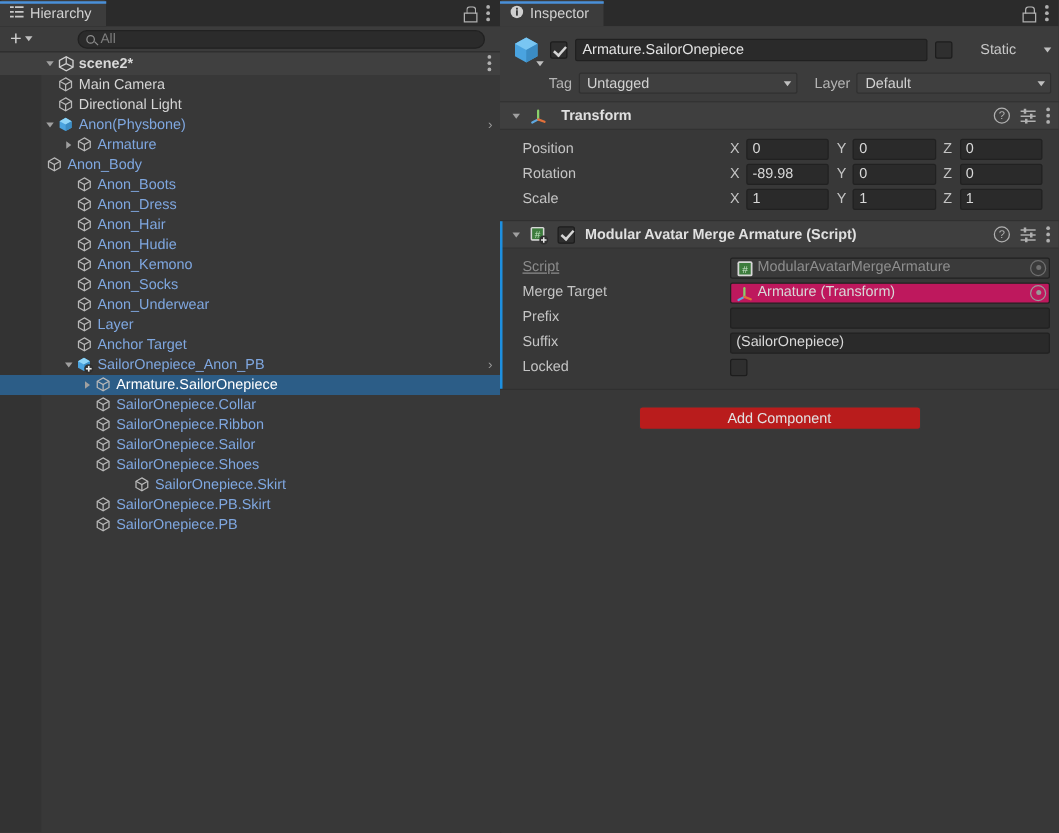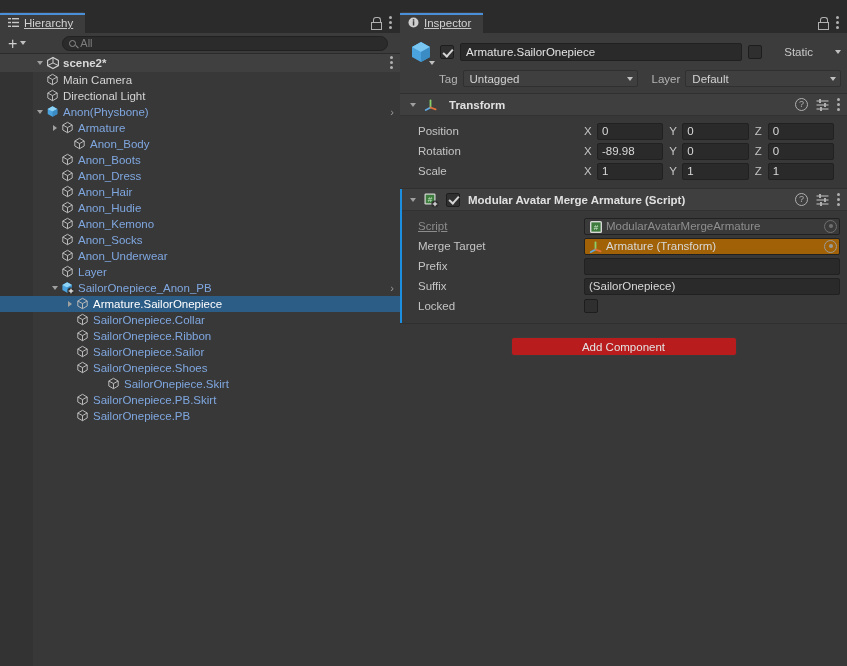--- a/index.html
+++ b/index.html
@@ -13,22 +13,22 @@
     -webkit-font-smoothing: antialiased;
   }
   #app { position: relative; width: 847px; height: 666px; display: flex; }
 
   
   .panel { position: relative; height: 666px; background: #383838; }
   .panel-hierarchy { width: 400px; }
   .panel-inspector { width: 447px; }
 
   .tabbar {
-    position: relative; height: 33px; background: #2b2b2b;
-    display: flex; align-items: flex-end; text-decoration: underline;
+    position: relative; height: 21px; background: #2b2b2b;
+    display: flex; align-items: flex-end;
   }
   .tab {
     height: 21px; display: flex; align-items: center; gap: 5px;
     padding: 0 12px 0 8px; background: #3c3c3c; color: #d2d2d2;
     font-size: 11.5px; border-top: 1px solid #4c7eff00; position: relative;
     border-top-left-radius: 2px; border-top-right-radius: 2px;
   }
   .tab.active::before {
     content:''; position:absolute; left:0; right:0; top:0; height:2px;
     background:#4a90d9;
@@ -152,21 +152,21 @@
   .prow .plabel { width:166px; color:#c4c4c4; font-size:11.5px; flex:none; }
   .prow .plabel.dim { color:#8c8c8c;text-decoration:underline; }
   .vec-grp { display:flex; align-items:center; flex:1; gap:0; }
   .axis { color:#c4c4c4; font-size:11.5px; width:13px; flex:none; }
   .numfield {
     height:17px; background:#2a2a2a; border:1px solid #212121; border-radius:2px;
     display:flex; align-items:center; padding:0 4px; color:#d8d8d8; font-size:11.5px;
     flex:1; margin-right:6px;
   }
   .objfield {
-    height:17px; background:#a16207; border:1px solid #212121; border-radius:2px;
+    height:17px; background:#be185d; border:1px solid #212121; border-radius:2px;
     display:flex; align-items:center; padding:0 2px 0 4px; gap:4px;
     color:#d8d8d8; font-size:11.5px; flex:1; margin-right:0;
   }
   .objfield.disabled { background:#3a3a3a; color:#8e8e8e; }
   .objfield .ofname { overflow:hidden; text-overflow:ellipsis; white-space:nowrap; }
   .obj-pick { margin-left:auto; width:13px;height:13px;border-radius:50%;
     border:1.4px solid #9a9a9a; display:flex;align-items:center;justify-content:center; flex:none; }
   .obj-pick i { width:4px;height:4px;border-radius:50%;background:#9a9a9a; display:block; }
   .obj-pick.dim { border-color:#6f6f6f; }
   .obj-pick.dim i { background:#6f6f6f; }
@@ -298,21 +298,21 @@
             </span>
             <span class="ico">
               <svg width="13" height="13" viewBox="0 0 13 13">
                 <polygon points="6.5,1.3 11.2,4 11.2,9 6.5,11.7 1.8,9 1.8,4" fill="none" stroke="#b9b9b9" stroke-width="1"></polygon>
                 <polyline points="1.8,4 6.5,6.6 11.2,4" fill="none" stroke="#b9b9b9" stroke-width="1"></polyline>
                 <line x1="6.5" y1="6.6" x2="6.5" y2="11.7" stroke="#b9b9b9" stroke-width="1"></line>
               </svg>
             </span>
             <span class="row-label lbl-prefab">Armature</span>
           </div>
-          <div class="row" style="padding-left: 60px;">
+          <div class="row" style="padding-left: 24px;">
             <span class="tri-slot"></span>
             <span class="ico">
               <svg width="13" height="13" viewBox="0 0 13 13">
                 <polygon points="6.5,1.3 11.2,4 11.2,9 6.5,11.7 1.8,9 1.8,4" fill="none" stroke="#b9b9b9" stroke-width="1"></polygon>
                 <polyline points="1.8,4 6.5,6.6 11.2,4" fill="none" stroke="#b9b9b9" stroke-width="1"></polyline>
                 <line x1="6.5" y1="6.6" x2="6.5" y2="11.7" stroke="#b9b9b9" stroke-width="1"></line>
               </svg>
             </span>
             <span class="row-label lbl-prefab">Anon_Body</span>
           </div>
@@ -396,20 +396,31 @@
           <div class="row" style="padding-left: 48px;">
             <span class="tri-slot"></span>
             <span class="ico">
               <svg width="13" height="13" viewBox="0 0 13 13">
                 <polygon points="6.5,1.3 11.2,4 11.2,9 6.5,11.7 1.8,9 1.8,4" fill="none" stroke="#b9b9b9" stroke-width="1"></polygon>
                 <polyline points="1.8,4 6.5,6.6 11.2,4" fill="none" stroke="#b9b9b9" stroke-width="1"></polyline>
                 <line x1="6.5" y1="6.6" x2="6.5" y2="11.7" stroke="#b9b9b9" stroke-width="1"></line>
               </svg>
             </span>
             <span class="row-label lbl-prefab">Layer</span>
+          </div>
+          <div class="row" style="padding-left: 48px;">
+            <span class="tri-slot"></span>
+            <span class="ico">
+              <svg width="13" height="13" viewBox="0 0 13 13">
+                <polygon points="6.5,1.3 11.2,4 11.2,9 6.5,11.7 1.8,9 1.8,4" fill="none" stroke="#b9b9b9" stroke-width="1"></polygon>
+                <polyline points="1.8,4 6.5,6.6 11.2,4" fill="none" stroke="#b9b9b9" stroke-width="1"></polyline>
+                <line x1="6.5" y1="6.6" x2="6.5" y2="11.7" stroke="#b9b9b9" stroke-width="1"></line>
+              </svg>
+            </span>
+            <span class="row-label lbl-prefab">Anchor Target</span>
           </div>
           <div class="row" style="padding-left: 48px;">
             <span class="tri-slot">
               <span class="tri-open"></span>
             </span>
             <span class="ico">
               <svg width="14" height="14" viewBox="0 0 14 14">
                 <polygon points="6.2,1.2 11,3.9 11,9.1 6.2,11.8 1.4,9.1 1.4,3.9" fill="#4aa3df"></polygon>
                 <polygon points="6.2,1.2 11,3.9 6.2,6.6 1.4,3.9" fill="#8fd4f7"></polygon>
                 <polygon points="6.2,6.6 11,3.9 11,9.1 6.2,11.8" fill="#3b8cc4"></polygon>

